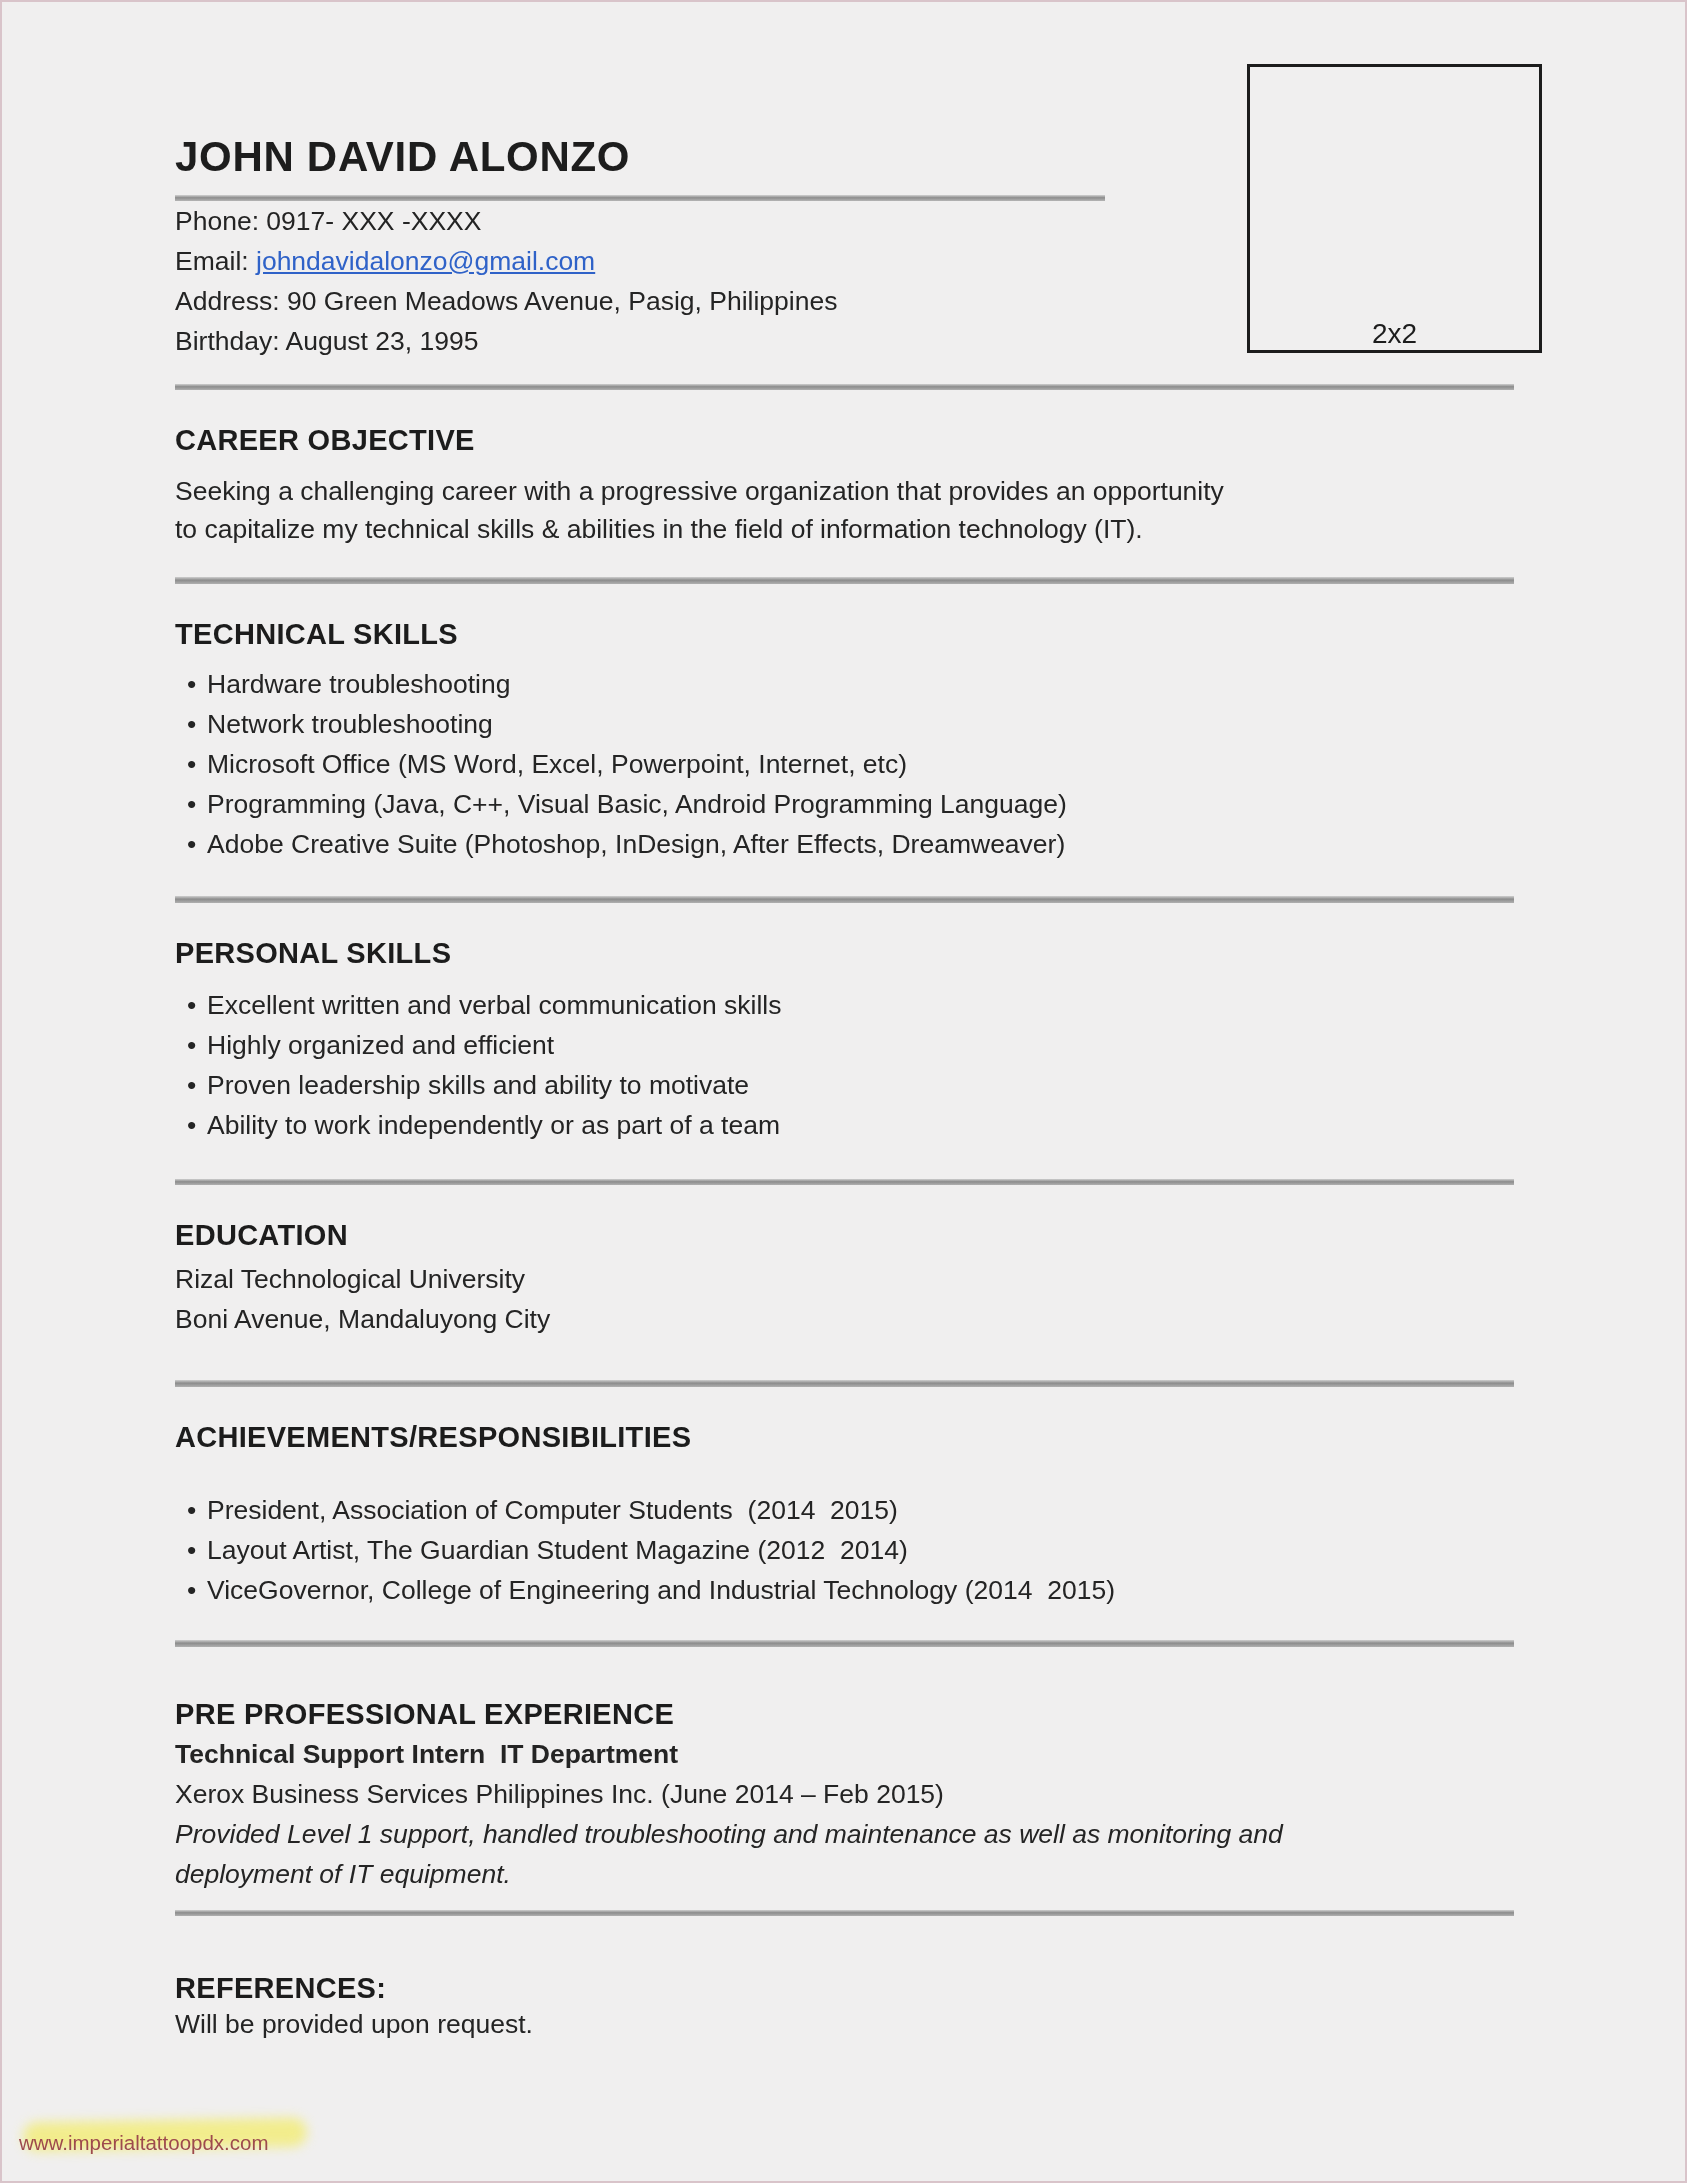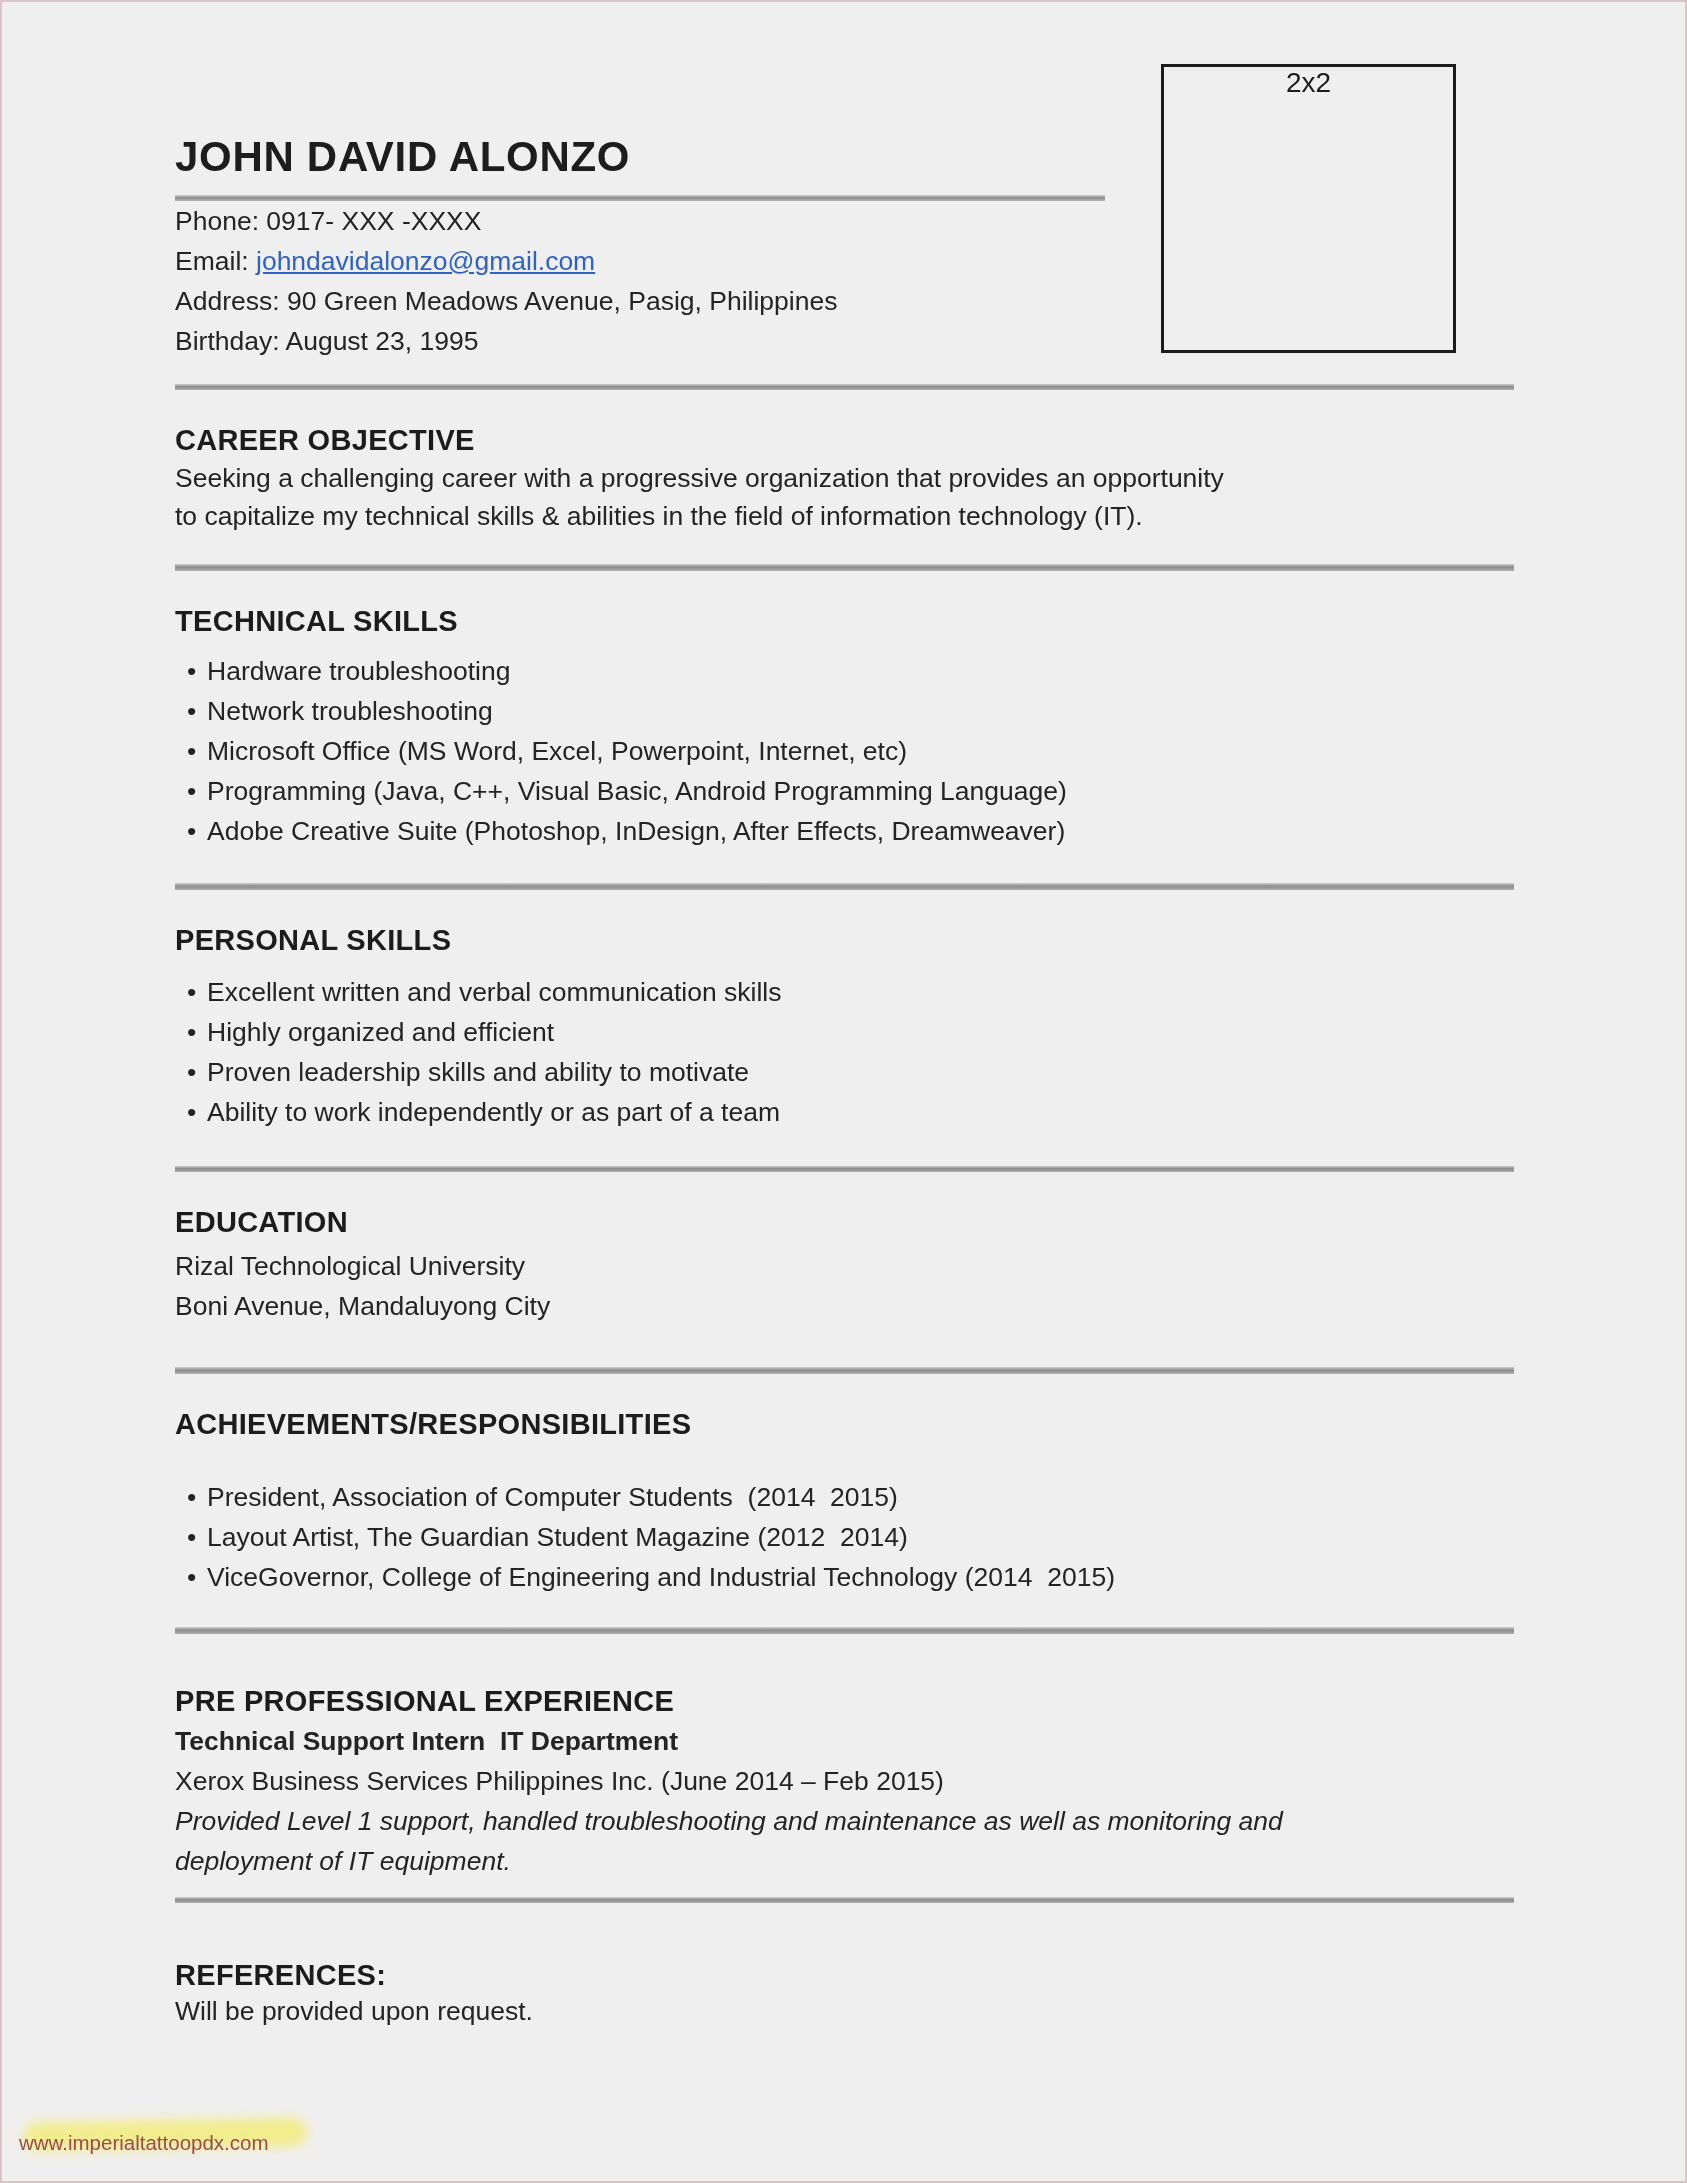--- a/index.html
+++ b/index.html
@@ -40,28 +40,28 @@
     line-height: 40px;
   }
   .contact-row { white-space: pre-wrap; }
   .email-link {
     color: #2f62c8;
     text-decoration: underline;
     cursor: pointer;
   }
   .photo-box {
     position: absolute;
-    left: 1159px;
+    left: 1245px;
     top: 62px;
     width: 295px;
     height: 289px;
     border: 3.3px solid #1c1c1c;
     box-sizing: border-box;
     display: flex;
-    align-items: flex-start;
+    align-items: flex-end;
     justify-content: center;
     font-size: 28px;
     color: #1d1d1d;
   }
   
   .divider {
     height: 6.6px;
     background: linear-gradient(to bottom, #cfcfcf, #8c8c8c 45%, #b0b0b0);
   }
   .d1 { margin-top: 22.5px; }
@@ -79,21 +79,21 @@
     color: #1c1c1c;
     margin: 34px 0 0 0;
   }
   .sec-title.xl  { margin-top: 51px; }
   .sec-title.ref { margin-top: 56px; }
   .text-line {
     font-size: 26.5px;
     line-height: 38px;
     white-space: pre-wrap;
   }
-  .para { margin-top: 3px; }
+  .para { margin-top: 16px; }
   ul.bullets {
     list-style: none;
     margin: 14.6px 0 0 0;
     padding: 0;
   }
   ul.bullets.tight  { margin-top: 16px; }
   ul.bullets.spaced { margin-top: 37px; }
   ul.bullets li {
     position: relative;
     padding-left: 32px;

